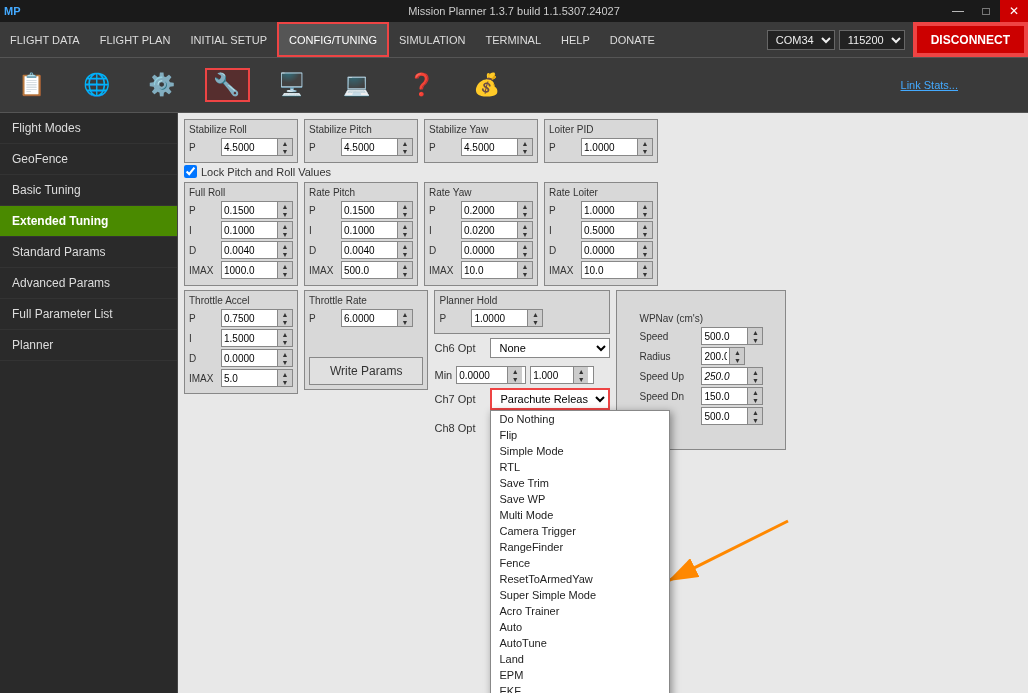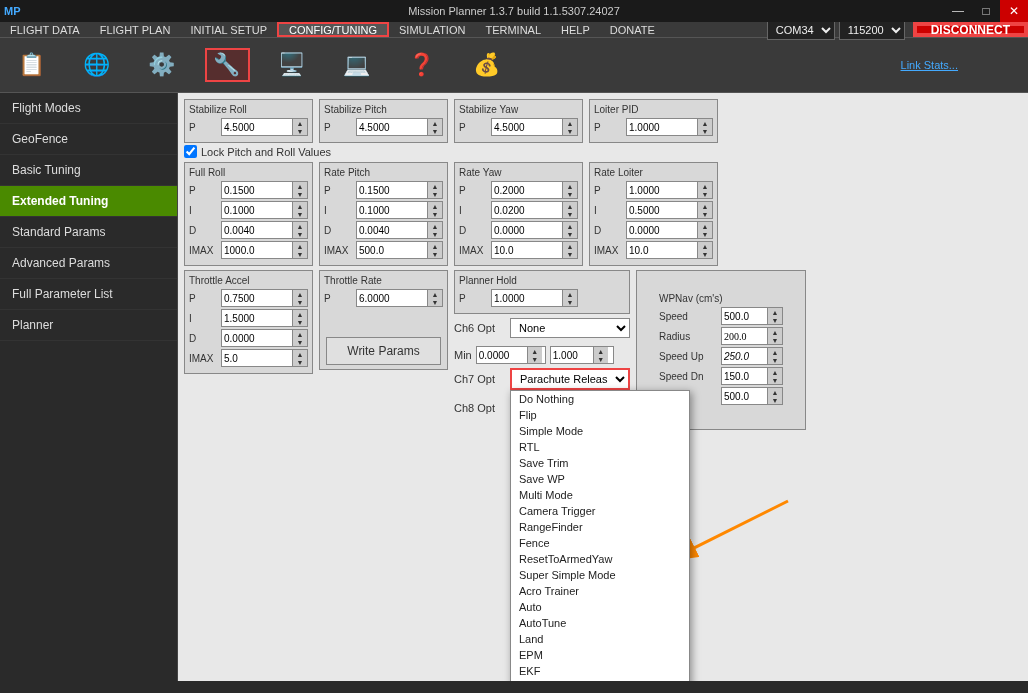--- a/index.html
+++ b/index.html
@@ -38,21 +38,21 @@
       position: absolute;
       left: 4px;
       color: #4af;
       font-weight: bold;
       font-size: 11px;
     }
 
     
     .menu-bar {
       background: #3a3a3a;
-      height: 16px;
+      height: 36px;
       display: flex;
       align-items: stretch;
       border-bottom: 1px solid #555;
     }
     .menu-item {
       padding: 0 10px;
       display: flex;
       align-items: center;
       color: #ddd;
       cursor: pointer;
@@ -169,21 +169,21 @@
       font-size: 10px;
       color: #333;
     }
     .spinbox {
       display: flex;
       align-items: center;
       border: 1px solid #888;
       background: white;
     }
     .spinbox input {
-      width: 70px;
+      width: 55px;
       border: none;
       outline: none;
       padding: 1px 2px;
       font-size: 10px;
       background: white;
     }
     .spinbox-arrows {
       display: flex;
       flex-direction: column;
       background: #ccc;
@@ -793,21 +793,21 @@
             <input type="text" style="width: 45px;" value="500.0">
             <div class="spinbox-arrows">
               <div class="spin-up">▲</div>
               <div class="spin-dn">▼</div>
             </div>
           </div>
         </div>
         <div class="wpnav-row">
           <span class="wpnav-label">Radius</span>
           <div class="spinbox">
-            <input type="text" style="width: 45px; font-family: Liberation Serif, serif;" value="200.0">
+            <input type="text" style="width: 27px;" value="200.0">
             <div class="spinbox-arrows">
               <div class="spin-up">▲</div>
               <div class="spin-dn">▼</div>
             </div>
           </div>
         </div>
         <div class="wpnav-row">
           <span class="wpnav-label">Speed Up</span>
           <div class="spinbox">
             <input type="text" style="width: 45px; font-style: italic;" value="250.0">

